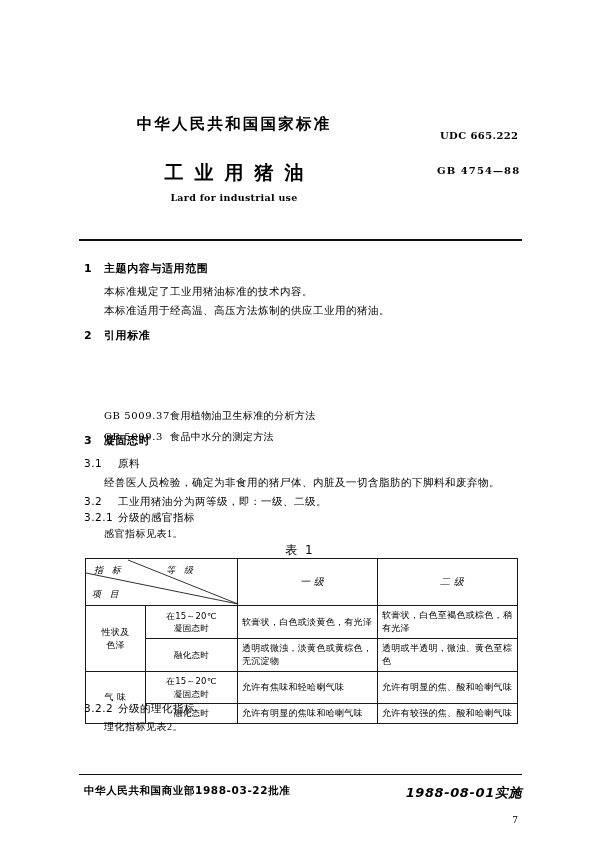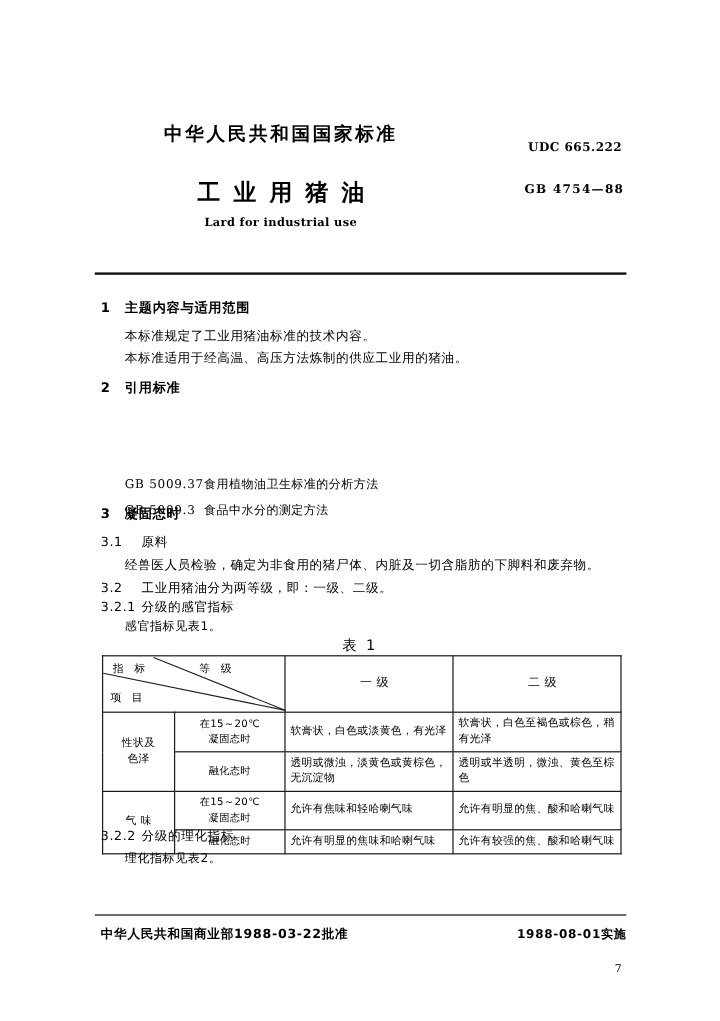--- a/index.html
+++ b/index.html
@@ -10,21 +10,21 @@
   body {
     width: 600px;
     height: 851px;
     position: relative;
     font-family: "DejaVu Sans", "Liberation Sans", sans-serif;
     color: #000000;
     overflow: hidden;
   }
   .page {
     position: absolute;
-    left: 0; top: 0;
+    left: 0; top: 12px;
     width: 600px;
     height: 678px;
   }
 
   
   .hdr-national {
     position: absolute;
     left: 84px;
     top: 102px;
     width: 300px;
@@ -107,20 +107,21 @@
   }
   .sub-h .num {
     display: inline-block;
     width: 34px;
   }
   .para {
     position: absolute;
     font-size: 10.5px;
     white-space: nowrap;
     letter-spacing: 0.5px;
+    font-family: Liberation Serif, serif;
   }
   .ref {
     position: absolute;
     font-size: 10px;
     white-space: nowrap;
     letter-spacing: 0.4px;
   }
   .ref .code {
     display: inline-block;
     width: 66px;
@@ -151,21 +152,21 @@
     table-layout: fixed;
     font-size: 9px;
   }
   .tbl td {
     border: 1px solid #1a1a1a;
     padding: 3px 4px;
     vertical-align: middle;
     line-height: 1.45;
     letter-spacing: 0.3px;
   }
-  .tbl .outer-top { border-top-width: 1.6px; }
+  .tbl .outer-top { border-top-width: 1.6px; font-style: italic; }
   .tbl .outer-bot { border-bottom-width: 1.6px; }
   .c-corner {
     width: 60px;
     height: 46px;
     padding: 0 !important;
     position: relative;
   }
   .corner-wrap {
     position: relative;
     width: 152px;
@@ -235,24 +236,25 @@
     top: 772px;
     font-size: 10.5px;
     font-weight: bold;
     letter-spacing: 0.6px;
     white-space: nowrap;
   }
   .foot-right {
     position: absolute;
     right: 78px;
     top: 772px;
-    font-size: 10px;
+    font-size: 13px;
     font-weight: bold;
     letter-spacing: 0.6px;
     white-space: nowrap;
+    font-style: italic;
   }
   .foot-page {
     position: absolute;
     right: 82px;
     top: 803px;
     font-size: 9px;
     font-family: "DejaVu Serif", "Liberation Serif", serif;
   }
 </style>
 </head>

